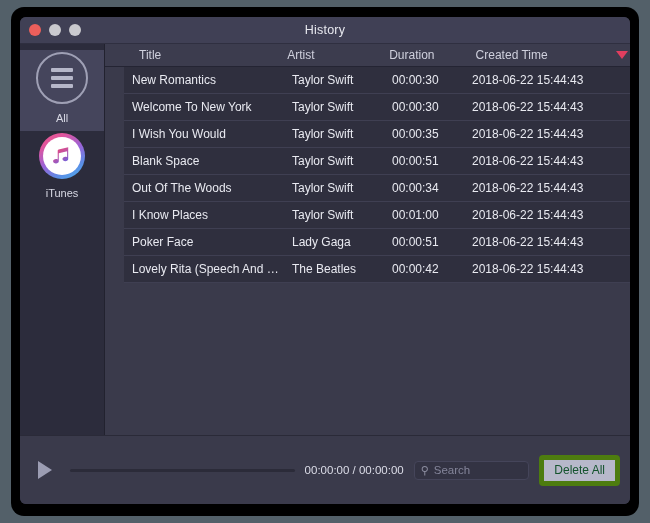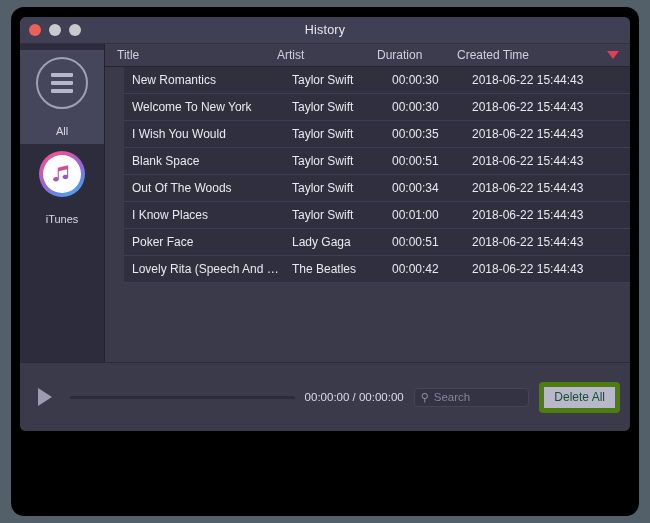--- a/index.html
+++ b/index.html
@@ -28,21 +28,21 @@
     height: 509px;
     background: #000000;
     border-radius: 13px;
   }
 
   .window {
     position: absolute;
     left: 20px;
     top: 17px;
     width: 610px;
-    height: 414px;
+    height: 487px;
     background: #3a3a4b;
     border-radius: 6px;
     overflow: hidden;
     display: flex;
     flex-direction: column;
   }
 
   
   .titlebar {
     position: relative;
@@ -89,25 +89,25 @@
   .sidebar {
     width: 84px;
     min-width: 84px;
     background: #2c2c3c;
     padding-top: 6px;
     display: flex;
     flex-direction: column;
     align-items: stretch;
   }
   .side-item {
-    padding: 7px 0 7px 0;
+    padding: 2px 0 7px 0;
     display: flex;
     flex-direction: column;
     align-items: center;
-    gap: 16px;
+    gap: 8px;
   }
   .side-item.selected { background: #45455c; }
   .side-label {
     font-size: 11px;
     color: #d8d9e4;
   }
 
   
   .all-icon {
     width: 48px;
@@ -161,21 +161,21 @@
   .table-header {
     display: flex;
     align-items: center;
     height: 22px;
     min-height: 22px;
     background: #3c3c4e;
     border-bottom: 1px solid #242433;
     font-size: 12px;
     color: #cfd0dd;
   }
-  .table-header .th { padding: 0 0 0 12px; box-sizing: border-box; }
+  .table-header .th { padding: 0 0 0 12px; box-sizing: border-box; margin-left: 22px; }
 
   .rows { flex: 0 0 auto; margin-left: 19px; }
 
   .row {
     display: flex;
     align-items: center;
     height: 26px;
     background: #2f2f3e;
     border-bottom: 1px solid #3f3f52;
     font-size: 12px;

